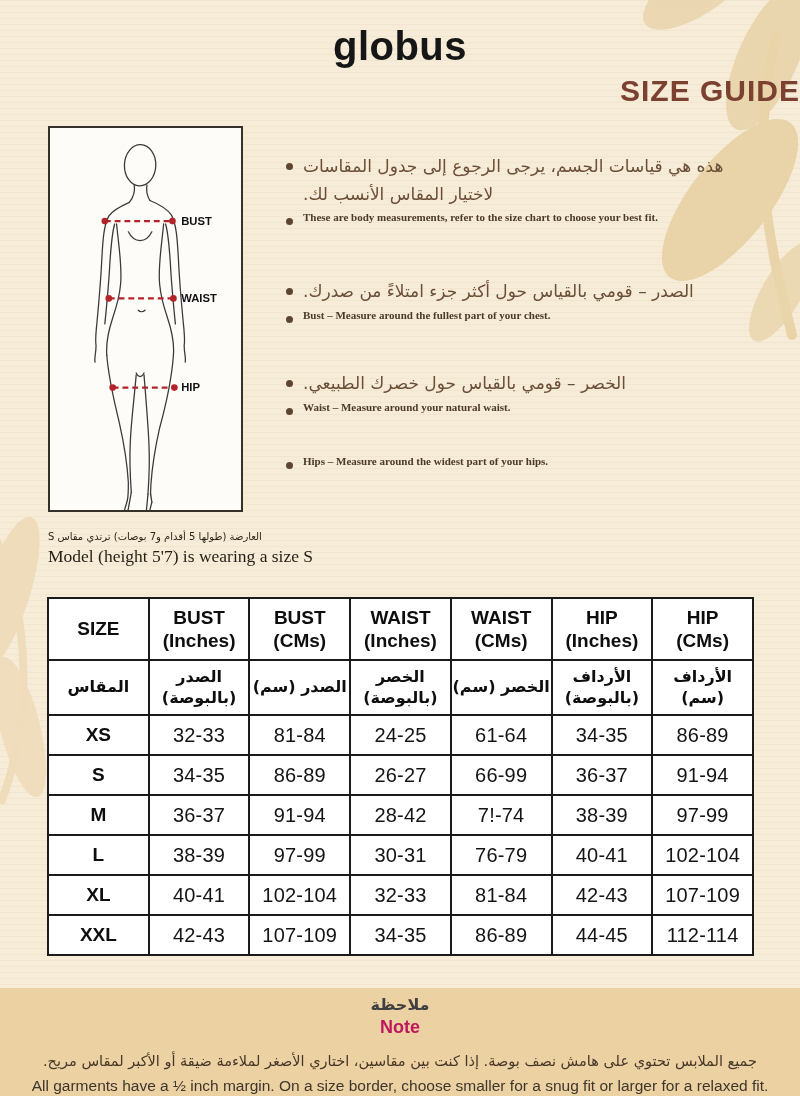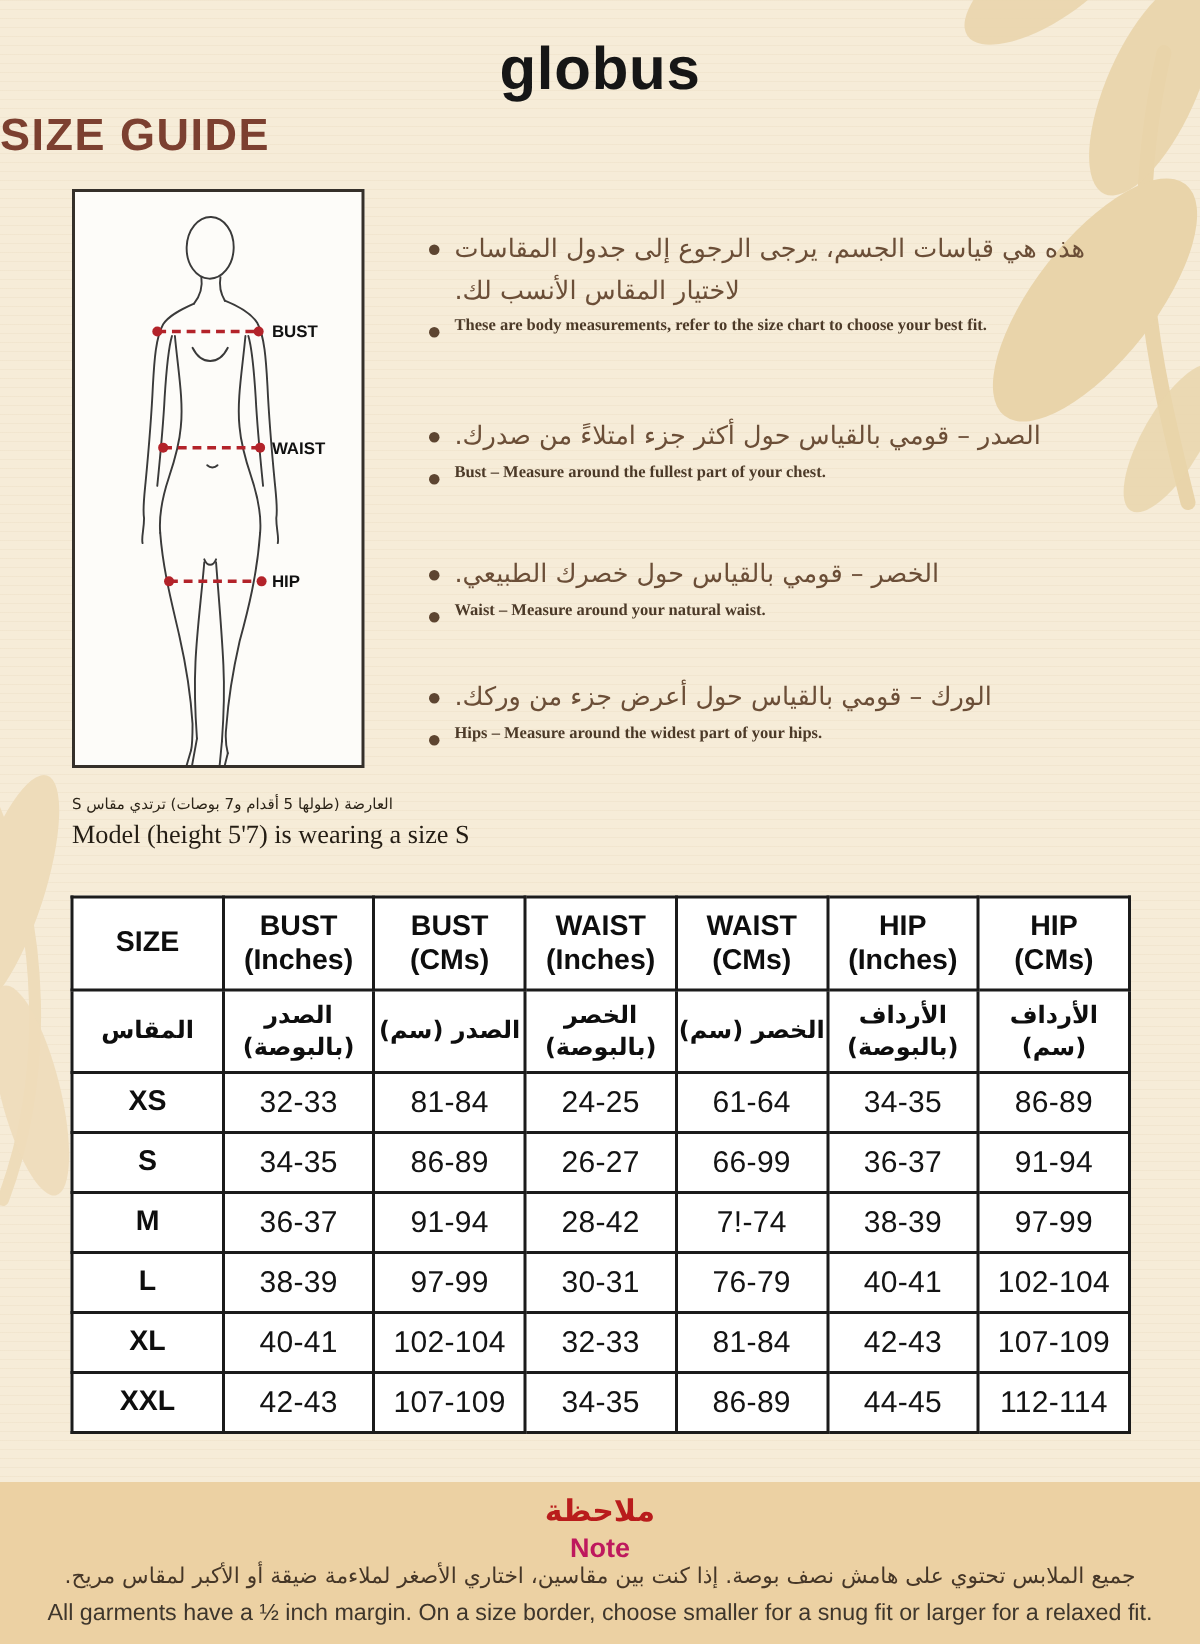--- a/index.html
+++ b/index.html
@@ -11,21 +11,21 @@
       transparent 1px, transparent 6px);
     font-family:"Liberation Sans",sans-serif;
   }
   .deco{position:absolute; pointer-events:none;}
 
   .logo{
     position:absolute; top:24px; left:0; width:800px; text-align:center;
     font-size:40px; font-weight:700; letter-spacing:.5px; color:#161616;
   }
   .guide-title{
-    position:absolute; top:74px; left:0; width:800px; text-align:left;
+    position:absolute; top:74px; left:0; width:800px; text-align:right;
     font-size:30px; font-weight:700; letter-spacing:1px; color:#7c4030;
   }
 
   .diagram{
     position:absolute; left:48px; top:126px; width:195px; height:386px;
     background:#fdfcf9; border:2px solid #35302a; box-sizing:border-box;
   }
   .diagram svg{display:block; width:100%; height:100%;}
 
   .bullets{position:absolute; left:286px; top:150px; width:444px;}
@@ -49,23 +49,23 @@
   .th-en{font-size:19px; font-weight:700; color:#0e0e0e; line-height:1.22; font-family:"Liberation Sans",sans-serif;}
   .th-en div:empty, .th-ar div:empty{display:none;}
   .th-ar{font-size:16px; font-weight:700; color:#0e0e0e; line-height:1.3; font-family:"DejaVu Sans",sans-serif;}
   .size-cell{font-weight:700; font-size:19px; color:#0e0e0e;}
   .val-cell{font-size:20px; font-weight:400; letter-spacing:.2px; color:#141414;}
 
   .note-panel{
     position:absolute; left:0; top:988px; width:800px; height:108px;
     background:#ecd1a3; text-align:center; box-sizing:border-box; padding-top:7px;
   }
-  .note-title-ar{font-family:"DejaVu Sans",sans-serif; font-size:20px; font-weight:700; color:#b91c1c;}
+  .note-title-ar{font-family:"DejaVu Sans",sans-serif; font-size:16px; font-weight:700; color:#404040;}
   .note-title-en{font-size:18px; font-weight:700; color:#be185d; margin-top:3px;}
-  .note-ar{font-family:"DejaVu Sans",sans-serif; font-size:14.5px; color:#453627; margin-top:0;}
+  .note-ar{font-family:"DejaVu Sans",sans-serif; font-size:14.5px; color:#453627; margin-top:15px;}
   .note-en{font-size:15.5px; color:#3e362c; margin-top:8px;}
 </style>
 </head>
 <body>
 
 <div class="page">
 
   <svg class="deco" style="right:0; top:0;" width="220" height="345" viewBox="0 0 220 345">
     <path d="M212,335 C190,245 168,160 196,35" stroke="#e9d4aa" stroke-width="10" fill="none" stroke-linecap="round"></path>
     <ellipse cx="150" cy="200" rx="40" ry="98" transform="rotate(38 150 200)" fill="#e9d4aa"></ellipse>
@@ -156,24 +156,20 @@
           <span class="ar-txt" dir="rtl">الخصر – قومي بالقياس حول خصرك الطبيعي.</span>
         </div>
       <div class="b-line">
           <span class="dot"></span>
           <span class="en-txt">Waist – Measure around your natural waist.</span>
         </div>
     </div>
     <div class="b-group" style="top:303px;">
       <div class="b-line">
           <span class="dot"></span>
-          <span class="ar-txt" dir="rtl">الورك – قومي بالقياس حول أعرض جزء من وركك.</span>
-        </div>
-      <div class="b-line">
-          <span class="dot"></span>
           <span class="en-txt">Hips – Measure around the widest part of your hips.</span>
         </div>
     </div>
   </div>
 
   <div class="model-note">
     <div class="model-ar"><span dir="rtl">العارضة (طولها 5 أقدام و7 بوصات) ترتدي مقاس S</span></div>
     <div class="model-en">Model (height 5'7) is wearing a size S</div>
   </div>
 

